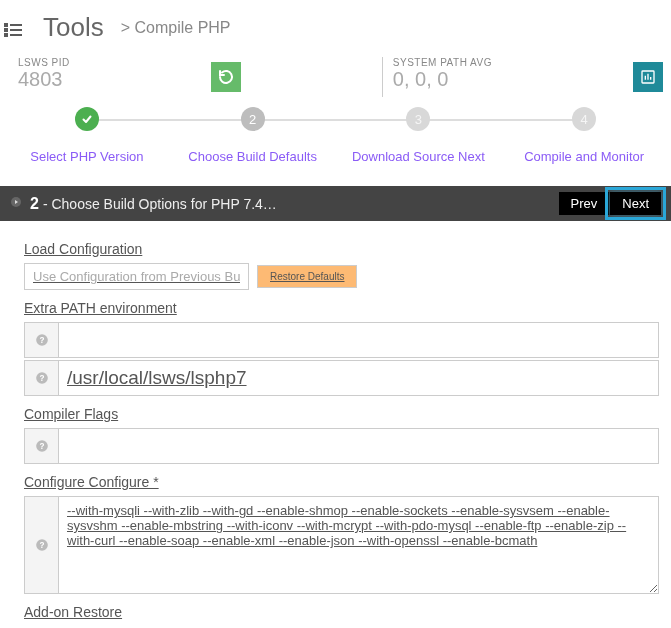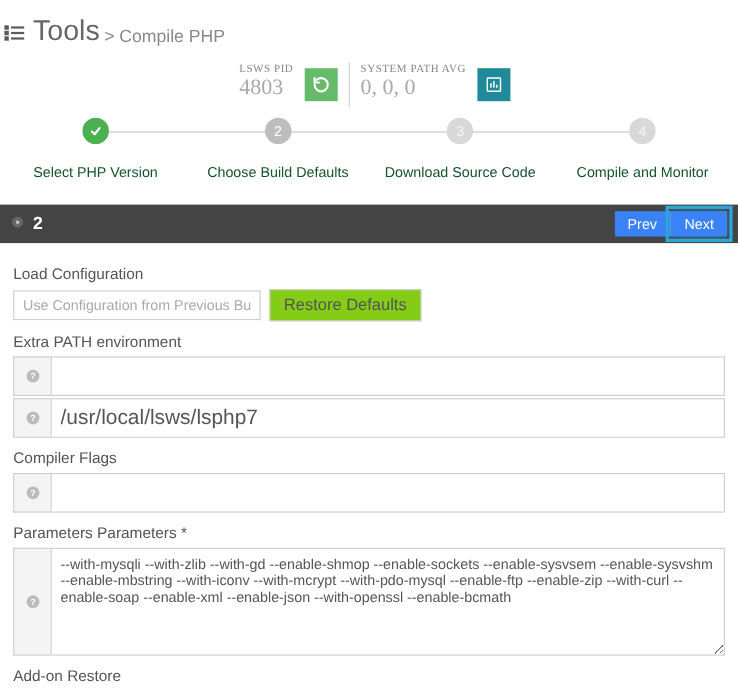--- a/index.html
+++ b/index.html
@@ -6,22 +6,23 @@
     body {
       font-family: "Helvetica Neue", Arial, sans-serif;
       background: #fff;
       width: 671px;
       height: 628px;
       overflow: hidden;
       color: #555;
     }
     .header {
       display: flex;
-      align-items: flex-end;
+      align-items: center;
       padding: 12px 4px 8px 4px;
+      gap: 13px;
     }
     .header-icon {
       width: 18px; height: 14px;
       display: inline-flex;
       flex-direction: column;
       justify-content: space-between;
       margin-right: 8px;
       margin-top: 4px;
       align-self: center;
     }
@@ -36,25 +37,24 @@
       font-weight: 300;
       color: #666;
     }
     .title-crumb {
       font-size: 16px;
       color: #888;
       margin-left: 4px;
     }
     .topstats {
       display: flex;
-      justify-content: center;
+      justify-content: space-between;
       align-items: center;
       padding: 6px 8px 0 8px;
       gap: 10px;
-      font-family: Liberation Serif, serif;
     }
     .stat-block {
       text-align: left;
       border-left: 1px solid #ccc;
       padding-left: 10px;
       height: 40px;
     }
     .stat-block:first-child { border-left:none; }
     .stat-label {
       font-size: 10px;
@@ -106,21 +106,21 @@
       background:#ddd;
       z-index:1;
     }
     .step:last-child .step-line { display:none; }
     .step.done .step-circle { background:#4caf50; }
     .step.active .step-circle { background:#bdbdbd; }
     .step.pending .step-circle { background:#d8d8d8; color:#f5f5f5; }
     .step-label {
       margin-top: 18px;
       font-size: 13px;
-      color:#14532d;
+      color:#8b5cf6;
       text-align:center;
     }
     .panel-head {
       background:#444;
       color:#fff;
       display:flex;
       align-items:center;
       padding: 6px 10px;
       margin-top: 22px;
       position:relative;
@@ -138,59 +138,60 @@
     .panel-head .step-title {
       font-size:14px;
       color:#eee;
     }
     .panel-head .nav-btns {
       margin-left:auto;
       display:flex;
       gap:0;
     }
     .nav-btn {
-      background:#3b82f6;
+      background:#000000;
       color:#fff;
       padding:4px 12px;
       font-size:13px;
       border:none;
       cursor:pointer;
       border-right:1px solid rgba(255,255,255,.18);
     }
     .nav-btn:last-child { border-right:none; }
     .nav-btn.highlight {
       outline:3px solid #2aa7d8;
       outline-offset:2px;
       box-shadow:0 0 6px rgba(42,167,216,.55);
       position:relative;
       z-index:3;
     }
     .form-area {
-      padding: 10px 12px 0 12px;
+      padding: 10px 12px 0 24px;
+      text-decoration: underline;
     }
     .field-label {
       font-size: 14px;
       color:#555;
       margin: 10px 0 6px 0;
     }
     .row-inline { display:flex; gap:8px; align-items:center; }
     .text-input {
       border:1px solid #ccc;
       padding:5px 8px;
       font-size:13px;
       color:#555;
       width:100%;
     }
     .text-input::placeholder { color:#aaa; }
     .small-input { width:225px; }
     .btn-default {
-      background:#84cc16;
+      background:#fdba74;
       border:1px solid #ccc;
       padding:5px 12px;
-      font-size:15px;
+      font-size:10px;
       color:#555;
       cursor:pointer;
     }
     .field-row {
       display:flex;
       align-items:stretch;
       margin-bottom: 2px;
     }
     .help-cell {
       width:34px;
@@ -285,37 +286,38 @@
     <div class="step-label">Select PHP Version</div>
   </div>
   <div class="step active">
     <div class="step-line"></div>
     <div class="step-circle">2</div>
     <div class="step-label">Choose Build Defaults</div>
   </div>
   <div class="step pending">
     <div class="step-line"></div>
     <div class="step-circle">3</div>
-    <div class="step-label">Download Source Code</div>
+    <div class="step-label">Download Source Next</div>
   </div>
   <div class="step pending">
     
     <div class="step-circle">4</div>
     <div class="step-label">Compile and Monitor</div>
   </div>
 </div>
 
 <div class="panel-head">
   <span class="caret">
     <svg width="12" height="12" viewBox="0 0 24 24" fill="#ccc">
         <circle cx="12" cy="12" r="10" fill="#666"></circle>
         <polygon points="10,8 16,12 10,16" fill="#ddd"></polygon>
       </svg>
   </span>
   <span class="step-num">2</span>
+  <span class="step-title">- Choose Build Options for PHP 7.4…</span>
   <div class="nav-btns">
     <button class="nav-btn">Prev</button>
     <button class="nav-btn highlight">Next</button>
   </div>
 </div>
 
 <div class="form-area">
 
   <div class="field-label">Load Configuration</div>
   <div class="row-inline">
@@ -348,21 +350,21 @@
   <div class="field-row">
     <div class="help-cell">
       <svg viewBox="0 0 24 24" fill="#bbb">
           <circle cx="12" cy="12" r="10"></circle>
           <text x="12" y="17" text-anchor="middle" font-size="14" fill="#fff" font-family="Arial" font-weight="bold">?</text>
         </svg>
     </div>
     <input class="field-input" value="" style="">
   </div>
 
-  <div class="field-label">Parameters Parameters *</div>
+  <div class="field-label">Configure Configure *</div>
   <div class="field-row">
     <div class="help-cell">
       <svg viewBox="0 0 24 24" fill="#bbb">
           <circle cx="12" cy="12" r="10"></circle>
           <text x="12" y="17" text-anchor="middle" font-size="14" fill="#fff" font-family="Arial" font-weight="bold">?</text>
         </svg>
     </div>
     <textarea class="field-textarea" style="">--with-mysqli --with-zlib --with-gd --enable-shmop --enable-sockets --enable-sysvsem --enable-sysvshm --enable-mbstring --with-iconv --with-mcrypt --with-pdo-mysql --enable-ftp --enable-zip --with-curl --enable-soap --enable-xml --enable-json --with-openssl --enable-bcmath</textarea>
   </div>
 

